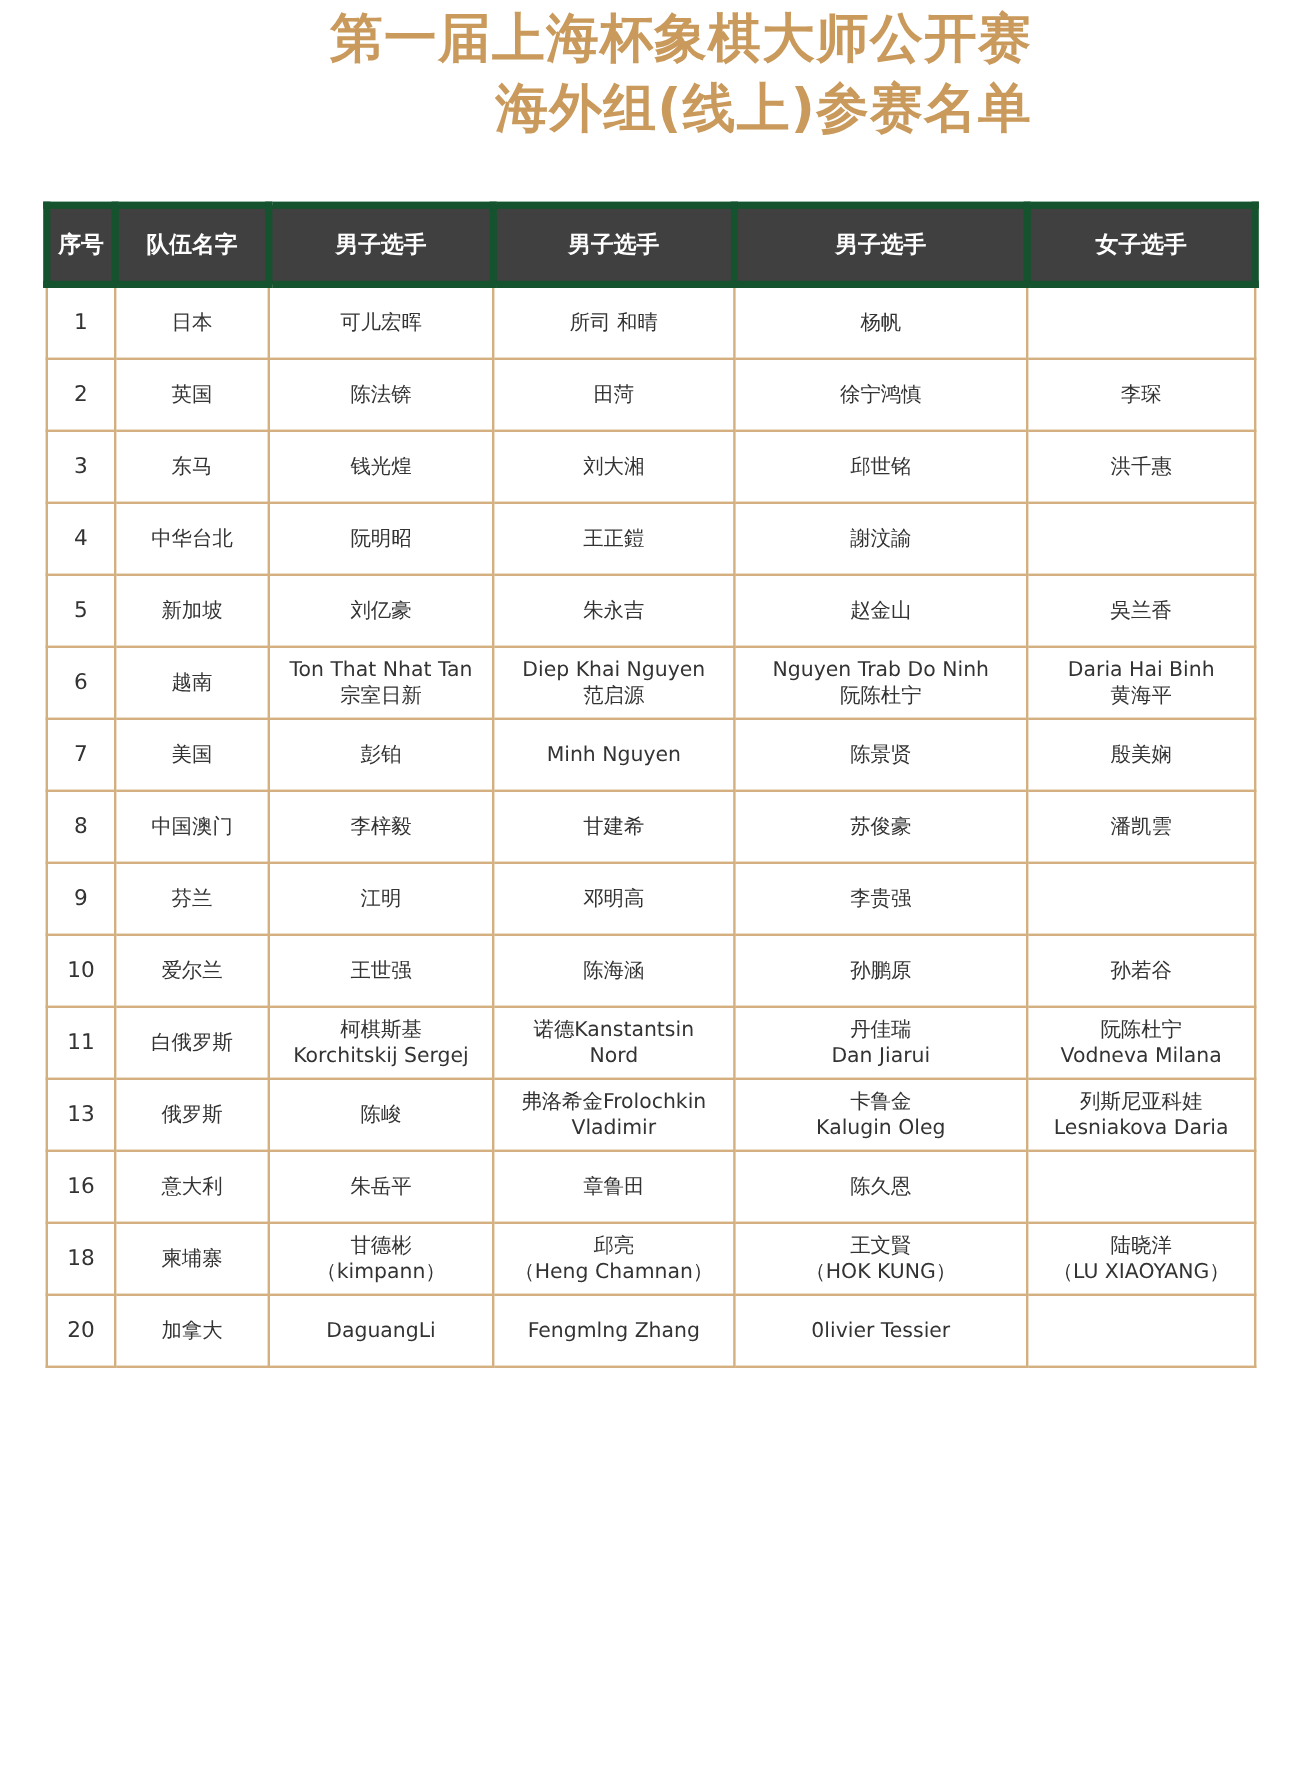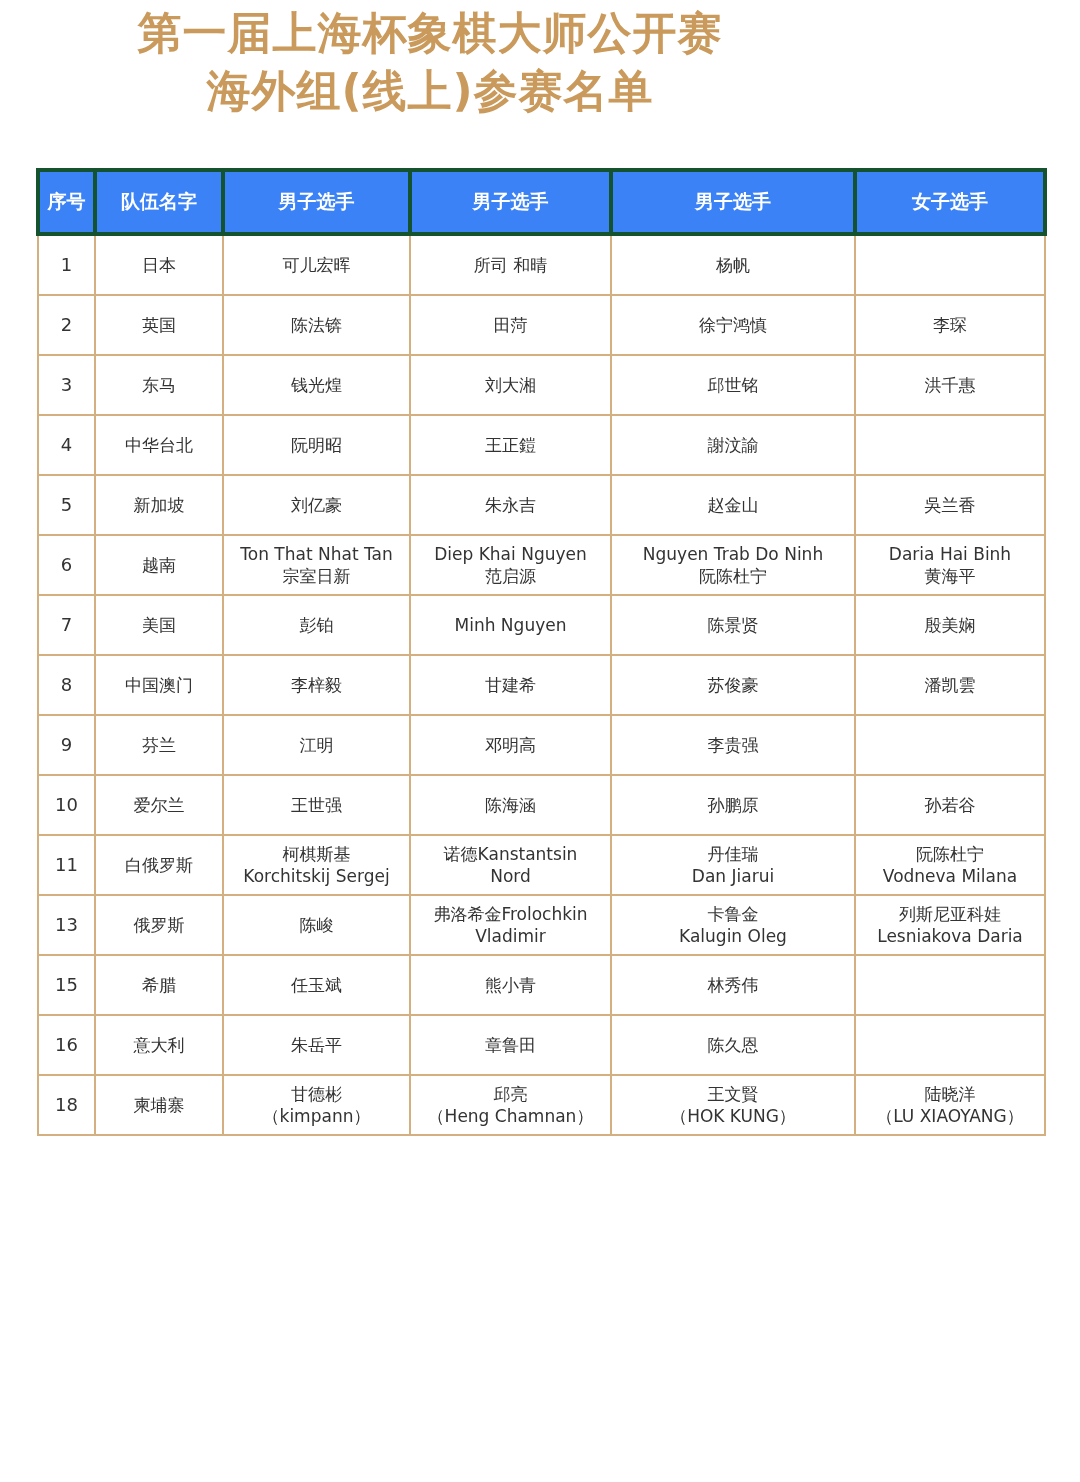--- a/index.html
+++ b/index.html
@@ -1,36 +1,36 @@
 <!DOCTYPE html>
 <html><head>
   <meta charset="utf-8">
   <style>
     html, body { margin: 0; padding: 0; background: #ffffff; }
     body {
       width: 1080px; height: 1482px; position: relative; overflow: hidden;
       font-family: "DejaVu Sans", "Liberation Sans", sans-serif;
     }
     .title-block {
-      position: absolute; left: 0; top: 4px; width: 860px; text-align: center;
+      position: absolute; left: 0; top: 4px; width: 860px; text-align: right;
       color: #c99a5b; font-weight: bold;
     }
     .title-line {
       font-size: 44px; line-height: 58px; letter-spacing: 1px;
       font-family: "DejaVu Sans", sans-serif; font-weight: bold;
     }
     table.roster {
       position: absolute; left: 36px; top: 168px;
       width: 1007px; border-collapse: collapse; table-layout: fixed;
       color: #333333;
     }
     table.roster th {
-      background: #3b82f6; color: #ffffff; font-weight: bold;
+      background: #404040; color: #ffffff; font-weight: bold;
       font-size: 19px; height: 60px; padding: 0;
-      border: 4px solid #14532d; text-align: center;
+      border: 6px solid #14532d; text-align: center;
     }
     table.roster td {
       height: 58px; padding: 0; text-align: center;
       border: 2px solid #d4b081; font-size: 17px; line-height: 22px;
       vertical-align: middle;
     }
     table.roster td.num { font-size: 18px; }
     td .line { display: block; white-space: nowrap; }
     col.c0 { width: 57px; } col.c1 { width: 128px; } col.c2 { width: 187px; }
     col.c3 { width: 201px; } col.c4 { width: 244px; } col.c5 { width: 190px; }
@@ -254,34 +254,20 @@
         <td>
           <span class="line">卡鲁金</span>
           <span class="line">Kalugin Oleg</span>
         </td>
         <td>
           <span class="line">列斯尼亚科娃</span>
           <span class="line">Lesniakova Daria</span>
         </td>
       </tr>
       <tr>
-        <td class="num">15</td>
-        <td>希腊</td>
-        <td>
-          <span class="line">任玉斌</span>
-        </td>
-        <td>
-          <span class="line">熊小青</span>
-        </td>
-        <td>
-          <span class="line">林秀伟</span>
-        </td>
-        <td></td>
-      </tr>
-      <tr>
         <td class="num">16</td>
         <td>意大利</td>
         <td>
           <span class="line">朱岳平</span>
         </td>
         <td>
           <span class="line">章鲁田</span>
         </td>
         <td>
           <span class="line">陈久恩</span>
@@ -300,15 +286,29 @@
           <span class="line">（Heng Chamnan）</span>
         </td>
         <td>
           <span class="line">王文賢</span>
           <span class="line">（HOK KUNG）</span>
         </td>
         <td>
           <span class="line">陆晓洋</span>
           <span class="line">（LU XIAOYANG）</span>
         </td>
+      </tr>
+      <tr>
+        <td class="num">20</td>
+        <td>加拿大</td>
+        <td>
+          <span class="line">DaguangLi</span>
+        </td>
+        <td>
+          <span class="line">Fengmlng Zhang</span>
+        </td>
+        <td>
+          <span class="line">0livier Tessier</span>
+        </td>
+        <td></td>
       </tr>
     </tbody>
 </table>
 
 </body></html>

